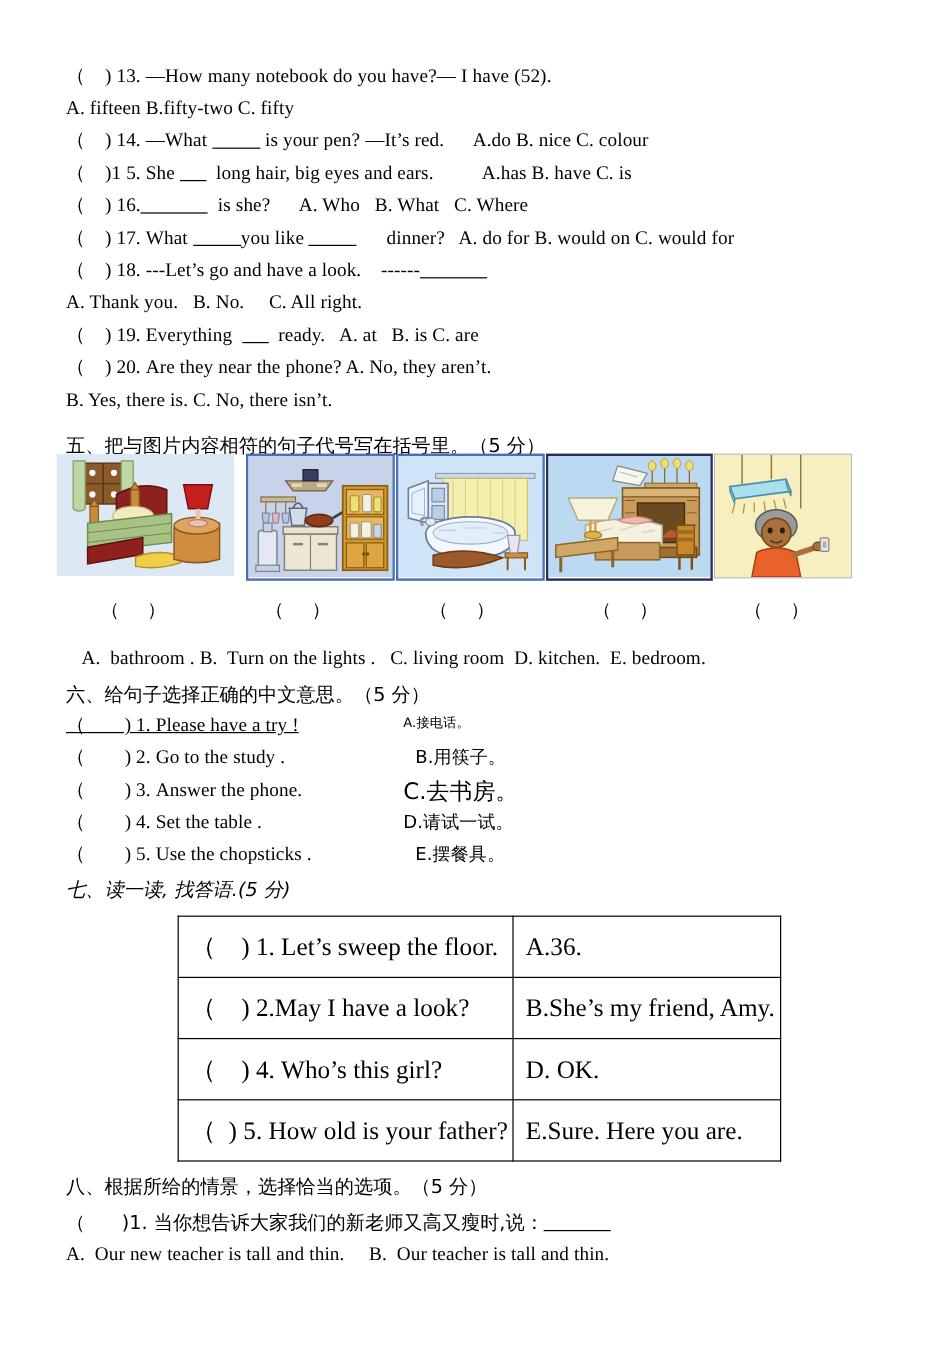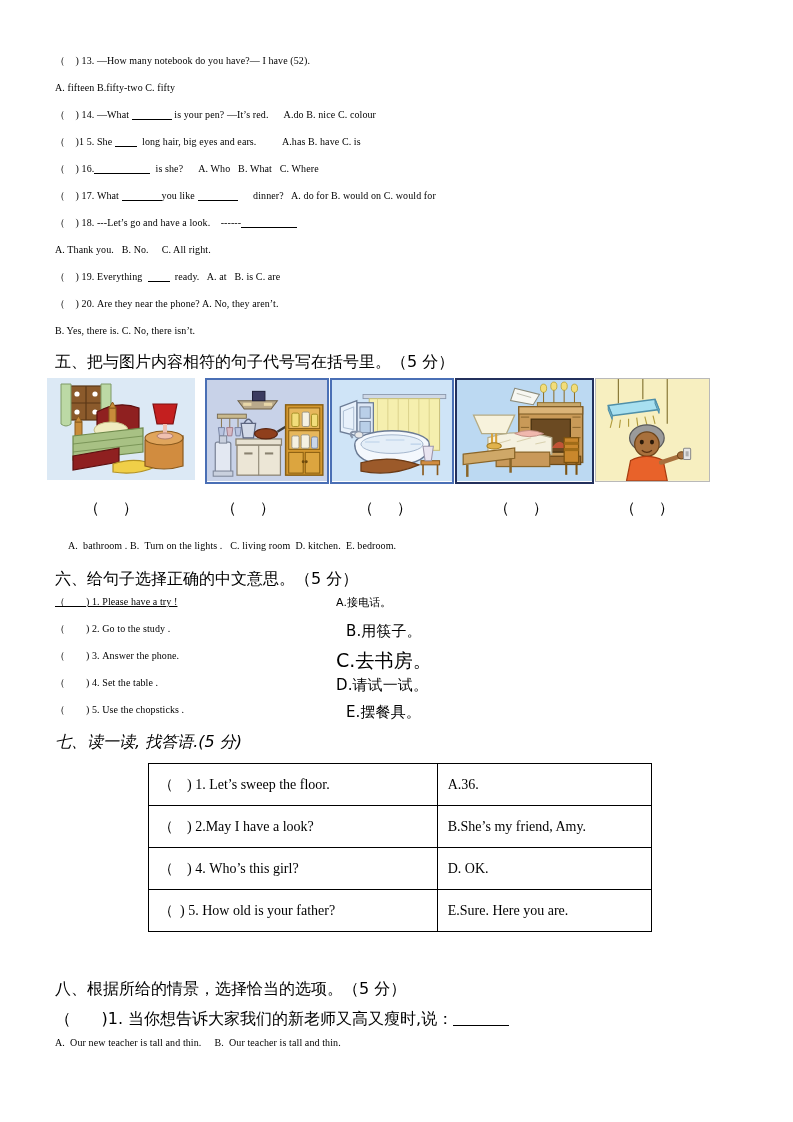--- a/index.html
+++ b/index.html
@@ -9,21 +9,21 @@
     background:#ffffff;
     font-family:"Liberation Serif", serif;
     color:#000000;
     overflow:hidden;
     position:relative;
   }
   .page { position:relative; width:793px; height:1122px; }
 
   .q-line {
     position:absolute;
-    font-size:10px;
+    font-size:16px;
     line-height:1;
     white-space:pre;
     letter-spacing:0.1px;
   }
   .sec-head {
     position:absolute;
     font-size:16px;
     line-height:1;
     white-space:pre;
     font-family:"DejaVu Sans", "Liberation Sans", sans-serif;
@@ -43,23 +43,23 @@
   .pic4 { left:408px; width:135px; border:2px solid #23305c; }
   .pic5 { left:548px; width:113px; border:1px solid #b9b9b9; }
 
   
   .paren-row { position:absolute; left:0; top:498px; width:793px; font-size:15.5px; }
   .paren-row span { position:absolute; white-space:pre; }
 
   
   .qtable {
     position:absolute; left:148px; top:763px;
-    width:504px;
+    width:460px;
     border-collapse:collapse;
-    font-size:14px;
+    font-size:21px;
     font-family:"Liberation Serif", serif;
   }
   .qtable td {
     border:1px solid #000;
     padding:11px 4px 11px 10px;
     vertical-align:middle;
     white-space:pre;
     height:19px;
   }
   .qtable td.c1 { width:283px; }
@@ -85,21 +85,21 @@
   <div class="q-line" style="left:55px; top:218px;"><span>（    ) 18. ---Let’s go and have a look.    ------</span><span class="blank-l"></span></div>
 
   <div class="q-line" style="left:55px; top:245px;"><span>A. Thank you.   B. No.     C. All right.</span></div>
 
   <div class="q-line" style="left:55px; top:272px;"><span>（    ) 19. Everything  </span><span class="blank-s"></span><span>  ready.   A. at   B. is C. are</span></div>
 
   <div class="q-line" style="left:55px; top:299px;"><span>（    ) 20. Are they near the phone? A. No, they aren’t.</span></div>
 
   <div class="q-line" style="left:55px; top:326px;"><span>B. Yes, there is. C. No, there isn’t.</span></div>
 
-  <div class="sec-head" style="left:55px; top:354px;">五、把与图片内容相符的句子代号写在括号里。（5 分）</div>
+  <div class="sec-head" style="left:55px; top:364px;">五、把与图片内容相符的句子代号写在括号里。（5 分）</div>
 
   <div class="pic-strip">
 
     <div class="pic pic1">
       <svg class="pic-inner" viewBox="0 0 148 102" preserveAspectRatio="none">
         <rect x="0" y="0" width="148" height="102" fill="#dce9f5"></rect>
 
         <rect x="22" y="8" width="34" height="34" fill="#8b5a2b" stroke="#5a3716" stroke-width="1.2"></rect>
         <line x1="39" y1="8" x2="39" y2="42" stroke="#5a3716" stroke-width="1.2"></line>
         <line x1="22" y1="25" x2="56" y2="25" stroke="#5a3716" stroke-width="1.2"></line>

